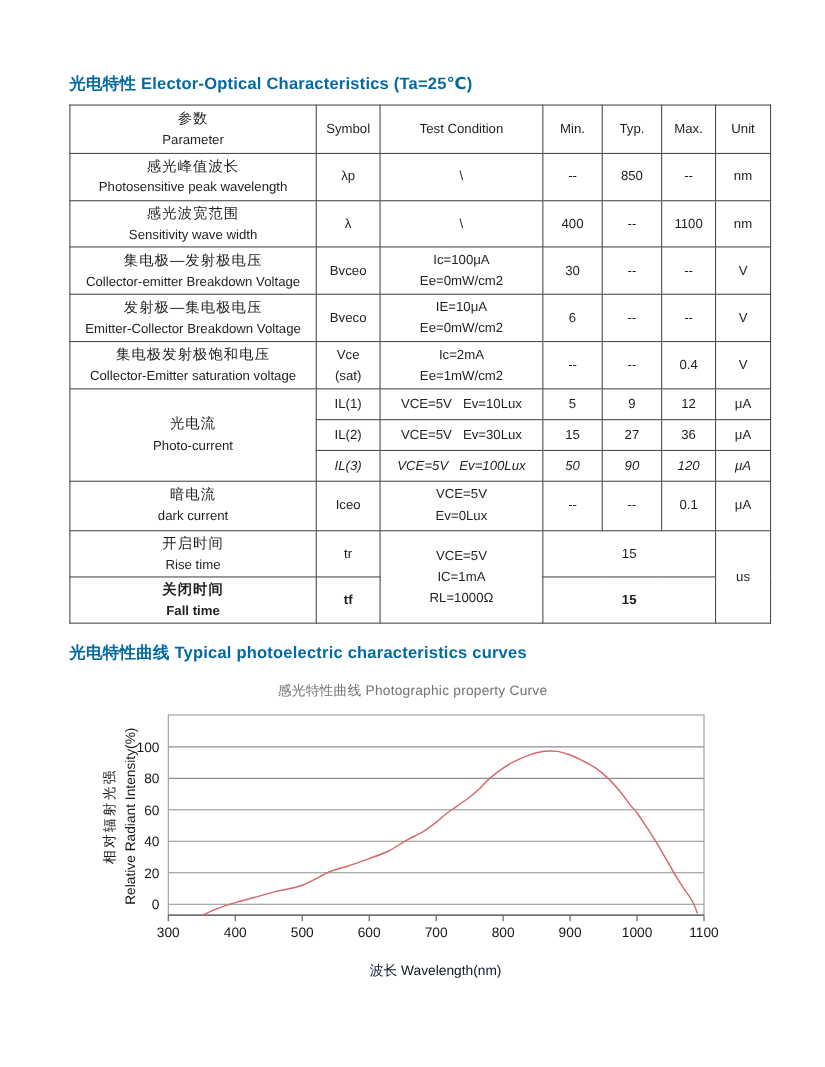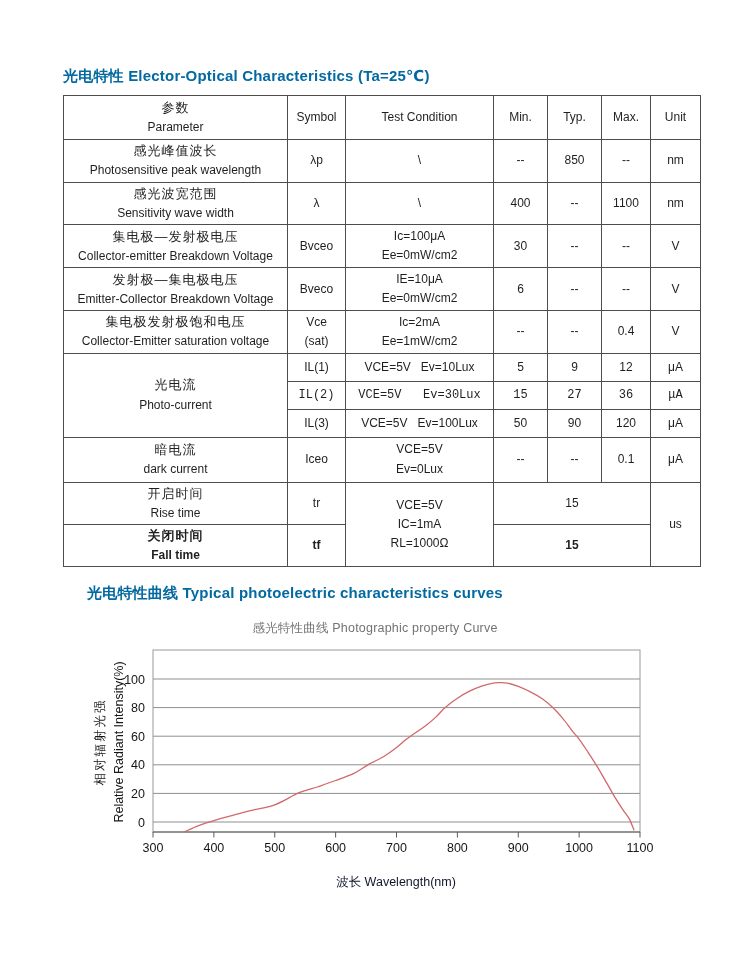--- a/index.html
+++ b/index.html
@@ -10,21 +10,21 @@
     font-family:"Liberation Sans","DejaVu Sans",sans-serif;
     color:#1f1f1f;
     overflow:hidden;
   }
   .sec-title{
     position:absolute;left:63px;
     font-size:15px;font-weight:bold;color:#0369a1;
     letter-spacing:.2px;white-space:nowrap;
   }
   #title1{top:67px;}
-  #title2{top:584px;margin-left:24px;}
+  #title2{top:584px;}
 
   
   table.spec{
     position:absolute;left:63px;top:95px;
     border-collapse:collapse;table-layout:fixed;
     width:637px;
   }
   table.spec td{
     border:1px solid #4d4d4d;
     text-align:center;vertical-align:middle;
@@ -237,41 +237,41 @@
           <td>
             <span class="line">9</span>
           </td>
           <td>
             <span class="line">12</span>
           </td>
           <td>
             <span class="line">μA</span>
           </td>
         </tr>
-        <tr class="compact" style="height: 28px; font-family: Liberation Mono, monospace;">
+        <tr class="compact" style="height: 28px;">
           <td>
             <span class="line">IL(2)</span>
           </td>
           <td>
             <span class="line">VCE=5V   Ev=30Lux</span>
           </td>
           <td>
             <span class="line">15</span>
           </td>
           <td>
             <span class="line">27</span>
           </td>
           <td>
             <span class="line">36</span>
           </td>
           <td>
             <span class="line">μA</span>
           </td>
         </tr>
-        <tr class="compact" style="height: 28px;">
+        <tr class="compact" style="height: 28px; font-style: italic;">
           <td>
             <span class="line">IL(3)</span>
           </td>
           <td>
             <span class="line">VCE=5V   Ev=100Lux</span>
           </td>
           <td>
             <span class="line">50</span>
           </td>
           <td>

